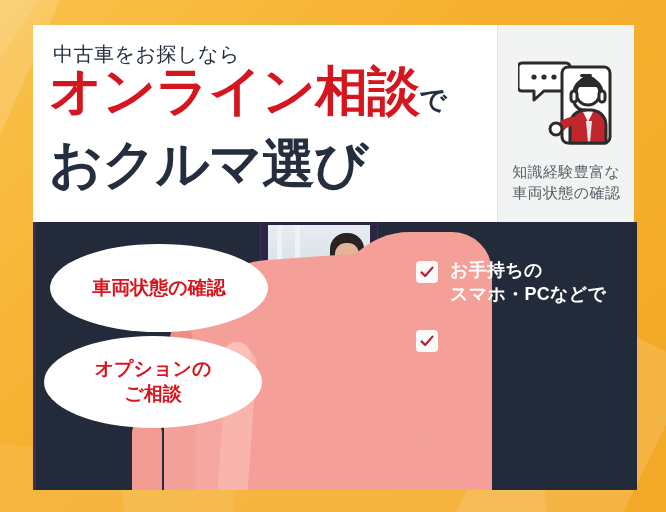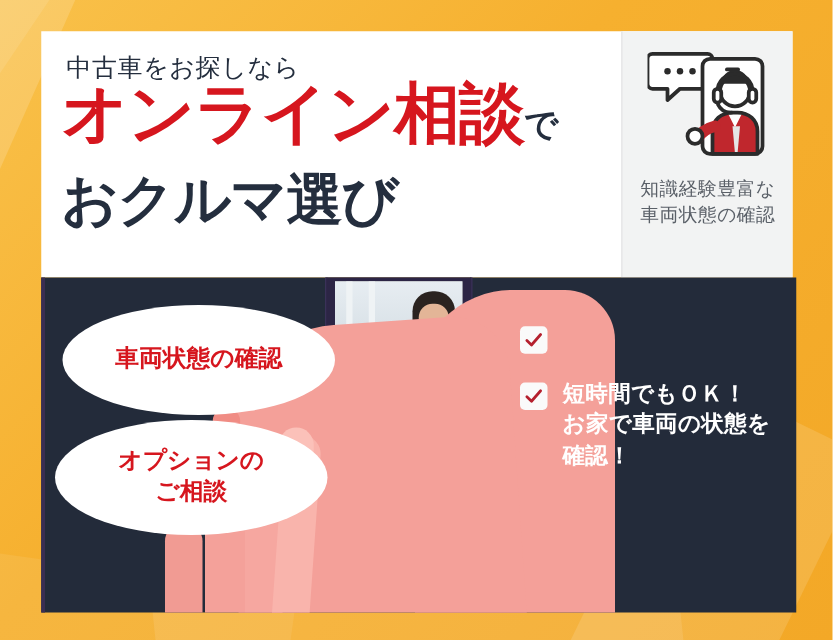--- a/index.html
+++ b/index.html
@@ -54,21 +54,21 @@
   .header-right {
     position: relative;
     width: 137px;
     height: 100%;
     background: #F2F3F3;
     border-left: 1px solid #E3E4E5;
     display: flex;
     flex-direction: column;
     align-items: center;
     justify-content: flex-start;
-    padding-top: 4px;
+    padding-top: 24px;
     box-sizing: border-box;
   }
 
   .kicker {
     position: absolute;
     left: 20px;
     top: 16px;
     font-size: 20px;
     font-weight: normal;
     color: #242E3E;
@@ -78,31 +78,32 @@
   .headline-1 {
     position: absolute;
     left: 16px;
     top: 40px;
     font-size: 53px;
     font-weight: bold;
     color: #D6161E;
     letter-spacing: -1px;
     white-space: nowrap;
     line-height: 1;
+    font-family: Liberation Serif, serif;
   }
   .headline-1 .suffix {
     color: #242E3E;
     font-size: 27px;
     letter-spacing: 0;
   }
   .headline-2 {
     position: absolute;
     left: 16px;
     top: 112px;
-    font-size: 45px;
+    font-size: 53px;
     font-weight: bold;
     color: #242E3E;
     letter-spacing: -1px;
     white-space: nowrap;
     line-height: 1;
   }
 
   
   .operator-icon {
     width: 96px;
@@ -496,28 +497,27 @@
     </div>
 
     <div class="checklist">
 
       <div class="check-item">
         <span class="check-box">
           <svg width="16" height="16" viewBox="0 0 16 16">
             <path d="M2.5 8.4 L6.2 12 L13.5 3.6" fill="none" stroke="#B5202E" stroke-width="2.2" stroke-linecap="round" stroke-linejoin="round"></path>
           </svg>
         </span>
+        <span class="check-text">お手持ちの
+スマホ・PCなどで</span>
       </div>
 
       <div class="check-item">
         <span class="check-box">
           <svg width="16" height="16" viewBox="0 0 16 16">
             <path d="M2.5 8.4 L6.2 12 L13.5 3.6" fill="none" stroke="#B5202E" stroke-width="2.2" stroke-linecap="round" stroke-linejoin="round"></path>
           </svg>
         </span>
-        <span class="check-text">短時間でもＯＫ！
-お家で車両の状態を
-確認！</span>
       </div>
 
     </div>
   </div>
 </div>
 
 </body></html>

